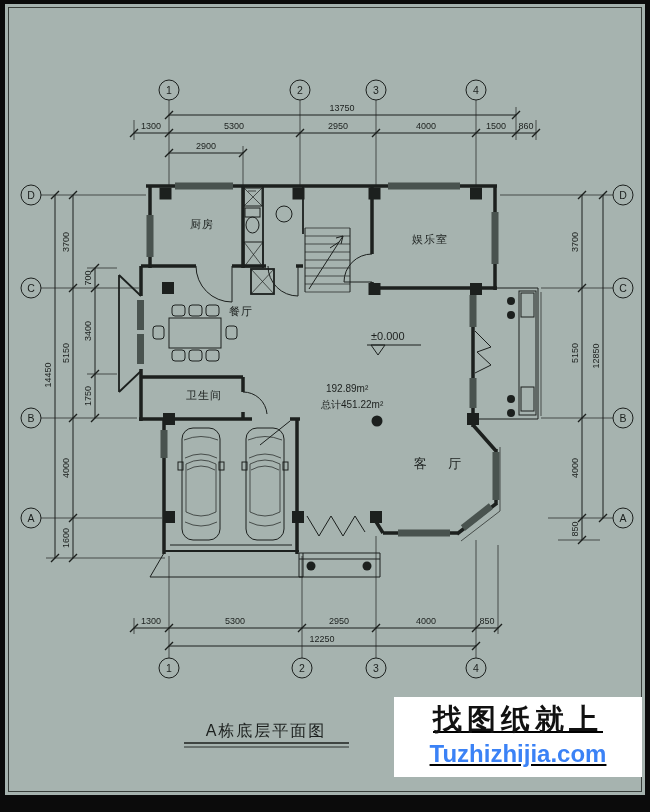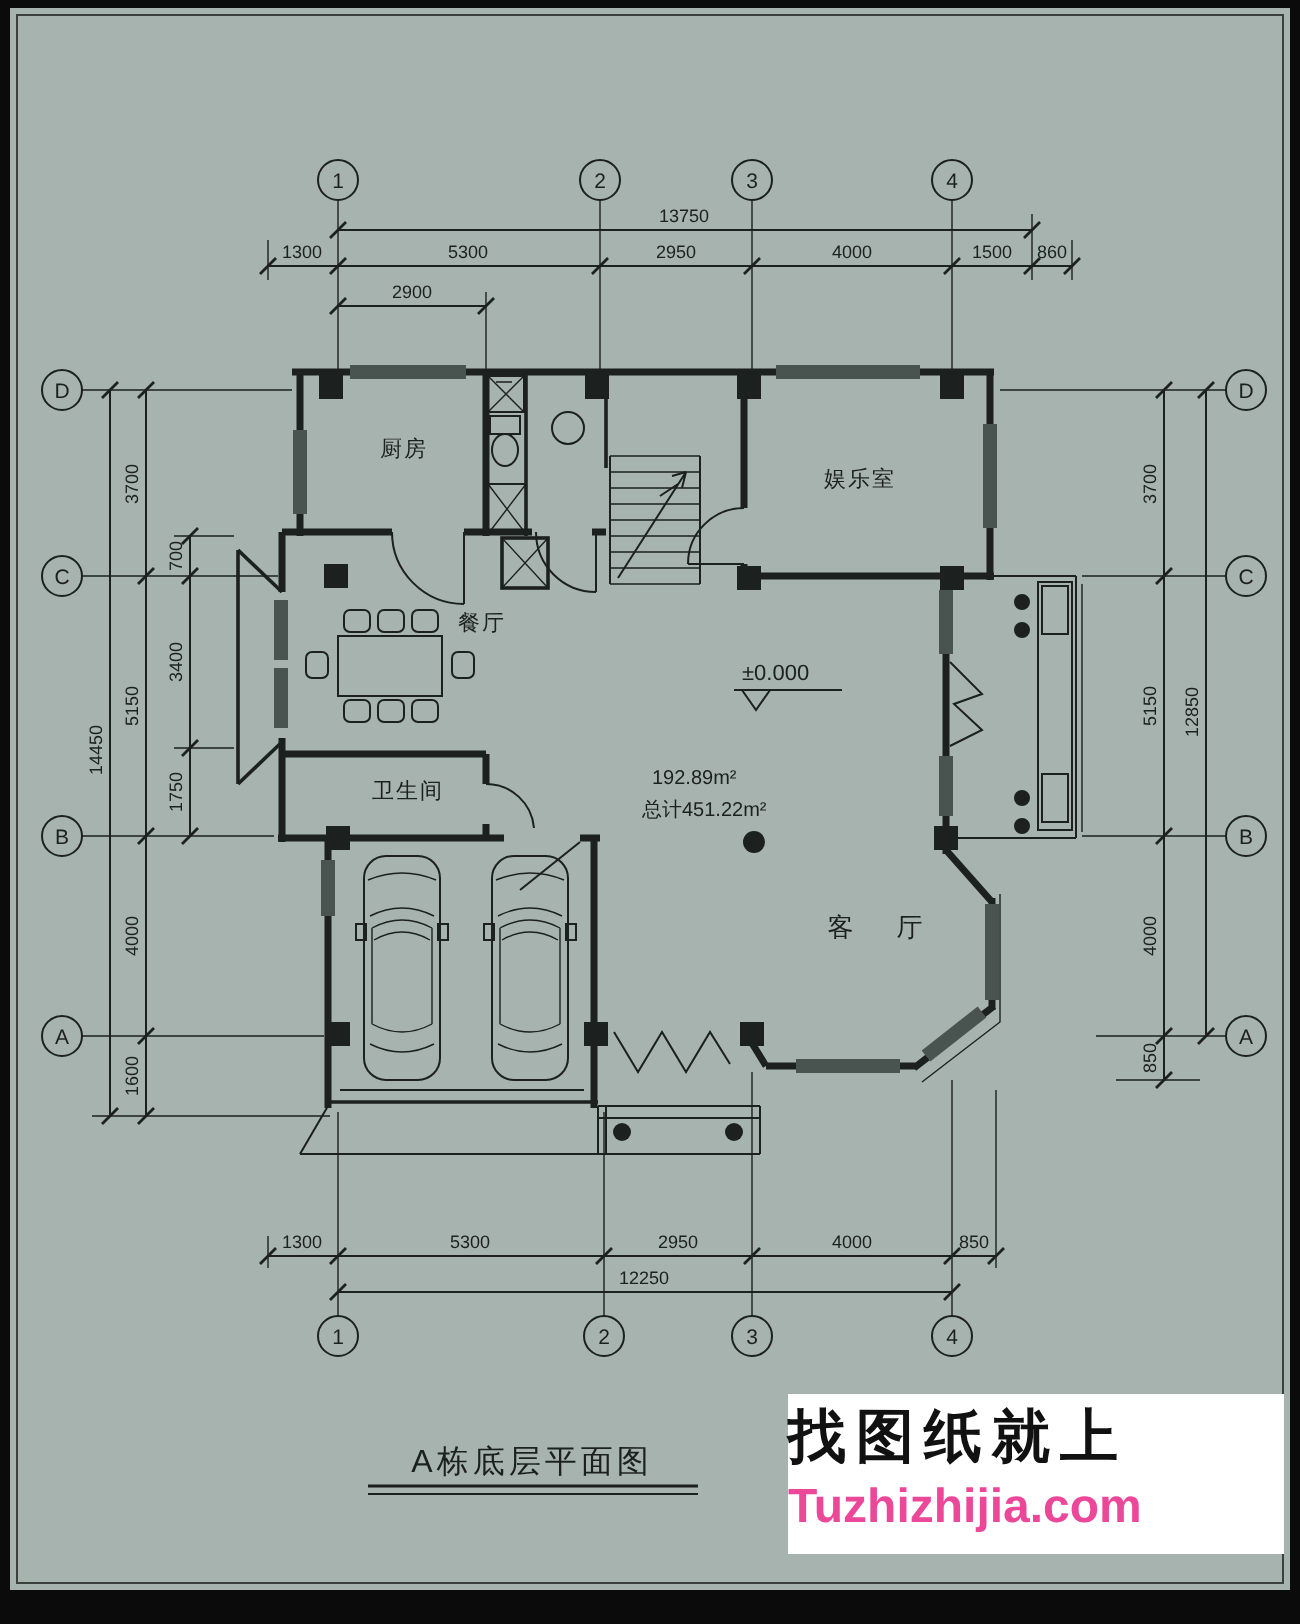--- a/index.html
+++ b/index.html
@@ -18,23 +18,23 @@
   .ttl{font-size:16px;text-anchor:middle;letter-spacing:2px;}
   .hair{stroke:#1c201e;stroke-width:0.7;fill:none;}
   .thin{stroke:#1c201e;stroke-width:1;fill:none;}
   .med{stroke:#1c201e;stroke-width:1.8;fill:none;}
   .wall{stroke:#1c201e;stroke-width:3.5;fill:none;}
   .tick{stroke:#1c201e;stroke-width:1.4;fill:none;}
   .blk{fill:#1c201e;stroke:none;}
   .win{fill:#49534f;stroke:none;}
   .winl{stroke:#49534f;stroke-width:7;fill:none;}
   #wm{position:absolute;left:394px;top:697px;width:248px;height:80px;background:#ffffff;
-      z-index:5;cursor:pointer;}
+      text-align:center;z-index:5;cursor:pointer;text-decoration:underline;}
   #wm .l1{font-size:29px;font-weight:600;color:#111;letter-spacing:5px;line-height:40px;margin-top:2px;}
-  #wm .l2{font-size:24px;font-weight:bold;color:#ec4899;letter-spacing:0px;line-height:30px;}
+  #wm .l2{font-size:24px;font-weight:bold;color:#3b82f6;letter-spacing:0px;line-height:30px;}
 </style>
 </head>
 <body>
 
 <div id="stage">
   <div id="paper">
     <div id="innerframe"></div>
   </div>
 
   <svg width="650" height="812" viewBox="0 0 650 812">

